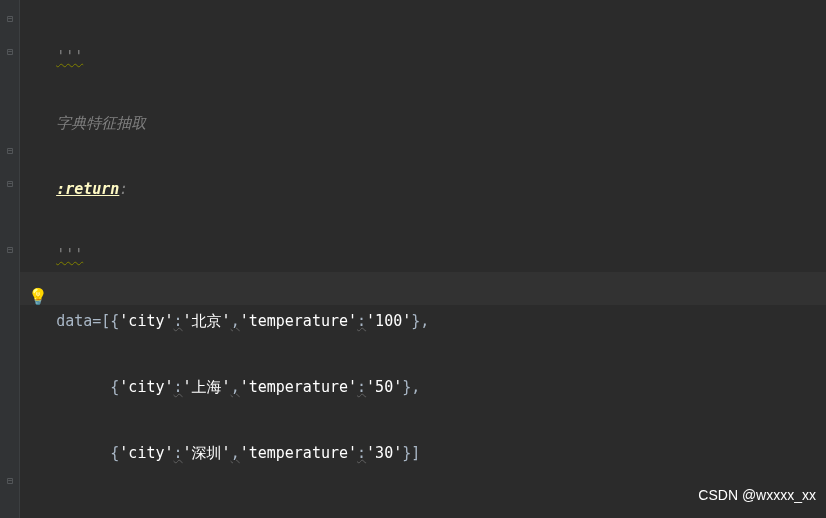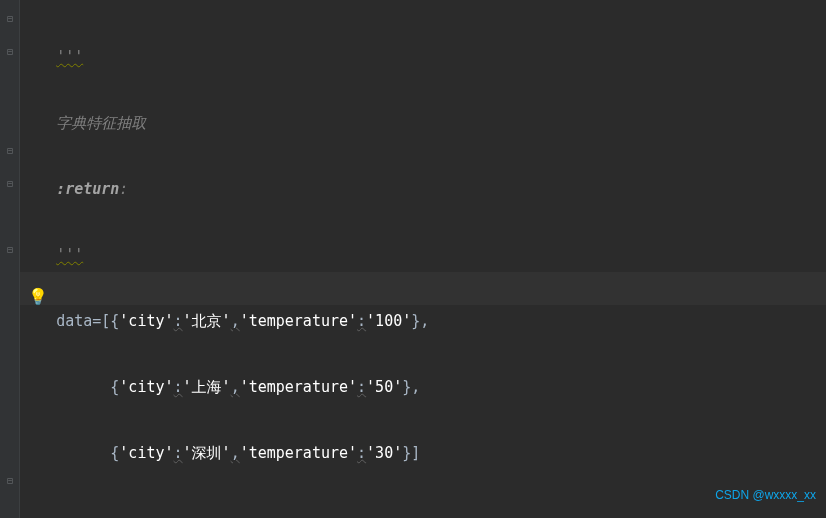--- a/index.html
+++ b/index.html
@@ -52,32 +52,32 @@
       background: #323232;
       position: absolute;
       left: 20px;
       right: 0;
       height: 33px;
       top: 272px;
     }
     .kw-def { color: #cc7832; }
     .fn-name { color: #ffc66d; }
     .comment-doc { color: #808080; font-style: italic; }
-    .comment-doc-kw { color: #a3a3a3; font-style: italic; font-weight: bold; }
+    .comment-doc-kw { color: #fef9c3; font-style: italic; font-weight: bold; text-decoration: underline; }
     .string { color: #ffffff; margin-top: 29px; }
     .punct { color: #a9b7c6; }
     .op { color: #a9b7c6; }
     .wavy-olive { text-decoration: underline wavy #808000; text-decoration-thickness: 1px; }
     .wavy-gray { text-decoration: underline wavy #606060; text-decoration-thickness: 1px; }
     .watermark {
       position: absolute;
       right: 10px;
       bottom: 6px;
-      color: #0ea5e9;
-      font-size: 12px;
+      color: #ffffff;
+      font-size: 14px;
       font-family: sans-serif;
     }
   </style>
 </head>
 <body>
 
 <div class="gutter">
   <div class="fold-marker" style="top:12px;">⊟</div>
   <div class="fold-marker" style="top:45px;">⊟</div>
   <div class="fold-marker" style="top:144px;">⊟</div>

